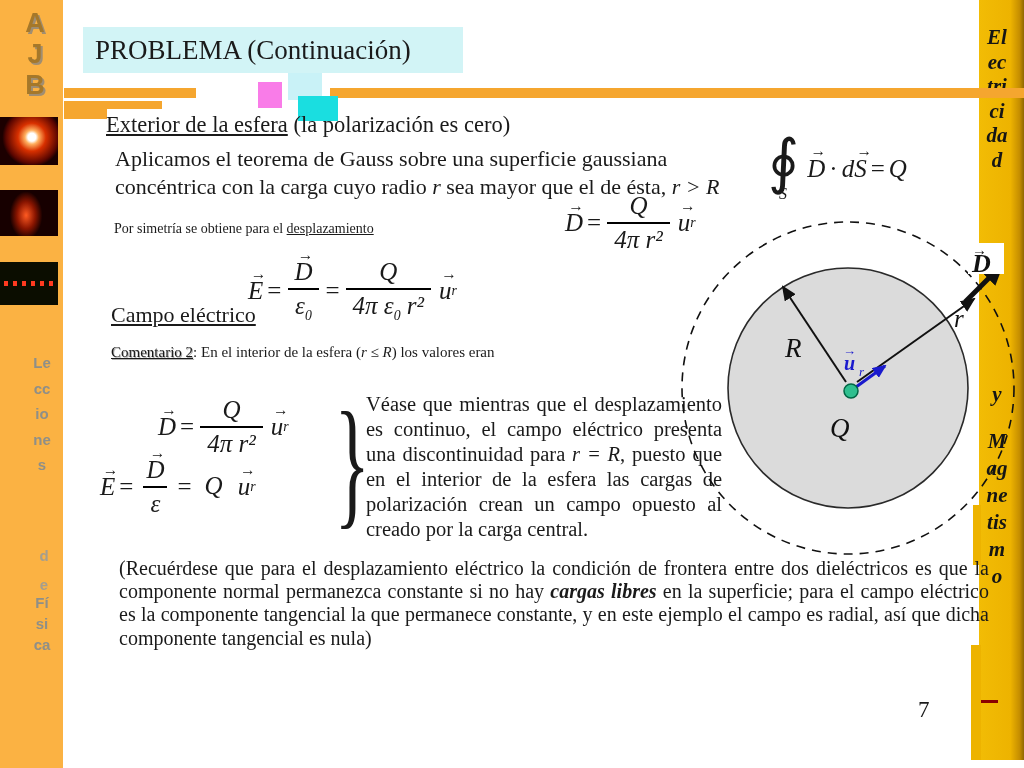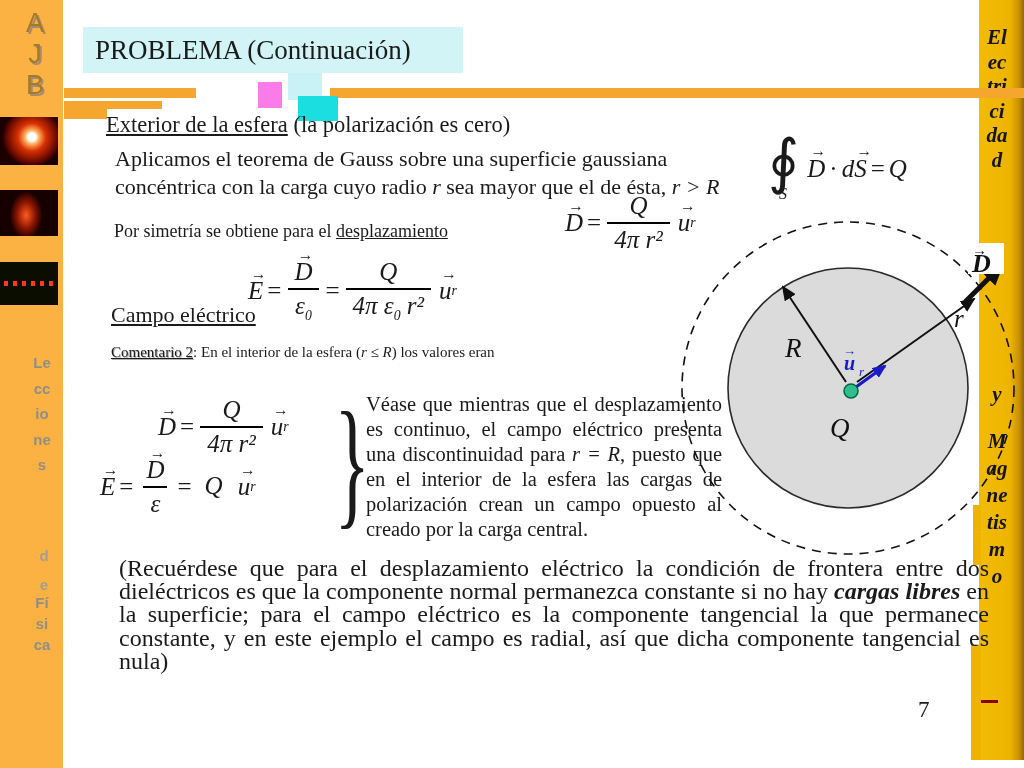--- a/index.html
+++ b/index.html
@@ -7,21 +7,21 @@
     width:1024px;height:768px;position:relative;overflow:hidden;
     background:#ffffff;
     font-family:"Liberation Serif","DejaVu Serif",serif;
     color:#1a1a1a;
   }
   .abs{position:absolute;}
   
   .left-bar{left:0;top:0;width:63px;height:768px;background:#FBB243;}
   .ajb{left:20px;top:8px;width:30px;
        font-family:"Liberation Sans","DejaVu Sans",sans-serif;
-       font-weight:normal;font-size:27px;line-height:31px;color:#A5782A;
+       font-weight:bold;font-size:27px;line-height:31px;color:#A5782A;
        text-shadow:2px 2px 0 rgba(130,130,130,.75);
        word-break:break-all;text-align:center;}
   .photo{left:0;width:58px;background:#190000;}
   .photo1{top:117px;height:48px;
      background:radial-gradient(circle at 55% 42%,#ffffff 0 4px,#ffb060 7px,#d83000 14px,#5a0600 26px,#1c0000 70%);}
   .photo2{top:190px;height:46px;
      background:radial-gradient(ellipse 35% 65% at 45% 55%,#ff5a22 0%,#8a1500 45%,#170000 80%);}
   .photo3{top:262px;height:43px;background:#0b0d00;}
   .photo3 .leds{position:absolute;left:4px;right:4px;top:45%;height:5px;
      background:repeating-linear-gradient(90deg,#ff3a20 0 4px,rgba(0,0,0,0) 4px 9px);}
@@ -103,37 +103,37 @@
 
 <div class="abs t" style="left:106px;top:112px;font-size:22.5px;">
   <span class="u">Exterior de la esfera</span><span> (la polarización es cero)</span>
 </div>
 
 <div class="abs t" style="left:115px;top:146px;font-size:22px;">Aplicamos el teorema de Gauss sobre una superficie gaussiana</div>
 <div class="abs t" style="left:115px;top:174px;font-size:22px;text-align:right;">
   <span>concéntrica con la carga cuyo radio </span><span class="it">r</span><span> sea mayor que el de ésta, </span><span class="it">r &gt; R</span>
 </div>
 
-<div class="abs t" style="left:114px;top:221px;font-size:18px;">
+<div class="abs t" style="left:114px;top:221px;font-size:14px;">
   <span>Por simetría se obtiene para el </span><span class="u">desplazamiento</span>
 </div>
 
 <div class="abs t" style="left:111px;top:283px;font-size:22px;margin-top:19px;">
   <span class="u">Campo eléctrico</span>
 </div>
 
 <div class="abs t" style="left:111px;top:344px;font-size:15px;">
   <span class="u emboss">Comentario 2</span><span>: En el interior de la esfera (</span><span class="it">r ≤ R</span><span>) los valores eran</span>
 </div>
 
 <div class="abs just" style="left:366px;top:392px;width:356px;font-size:20.5px;line-height:25px;">
   <span>Véase que mientras que el desplazamiento es continuo, el campo eléctrico presenta una discontinuidad para </span><span class="it">r = R</span><span>, puesto que en el interior de la esfera las cargas de polarización crean un campo opuesto al creado por la carga central.</span>
 </div>
 
-<div class="abs just" style="left:119px;top:557px;width:870px;font-size:24px;line-height:23.2px;">
+<div class="abs just" style="left:119px;top:557px;width:870px;font-size:20px;line-height:23.2px;">
   <span>(Recuérdese que para el desplazamiento eléctrico la condición de frontera entre dos dieléctricos es que la componente normal permanezca constante si no hay </span><span class="bi">cargas libres</span><span> en la superficie; para el campo eléctrico es la componente tangencial la que permanece constante, y en este ejemplo el campo es radial, así que dicha componente tangencial es nula)</span>
 </div>
 
 <div class="abs t" style="left:918px;top:697px;font-size:23px;">7</div>
 
 <div class="abs formula" style="left:768px;top:134px;">
   <span class="oint-wrap">
     <span class="oint">∮</span>
     <span class="oint-sub">S</span>
   </span>

